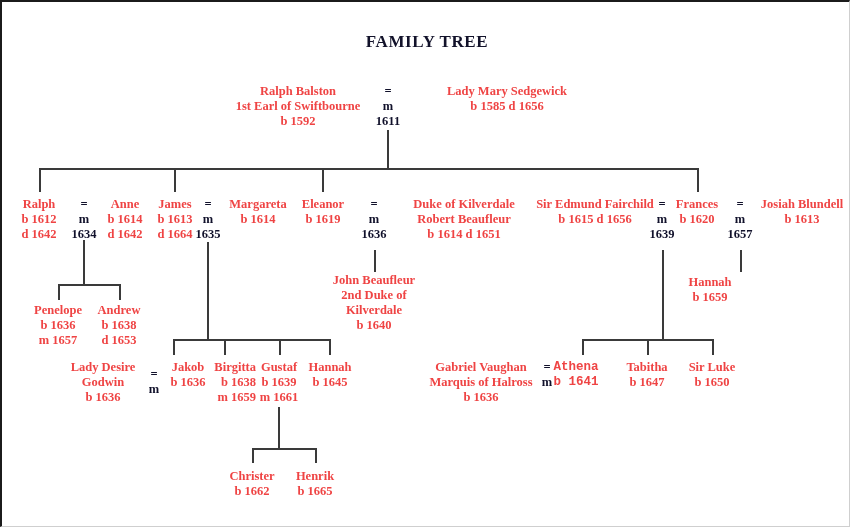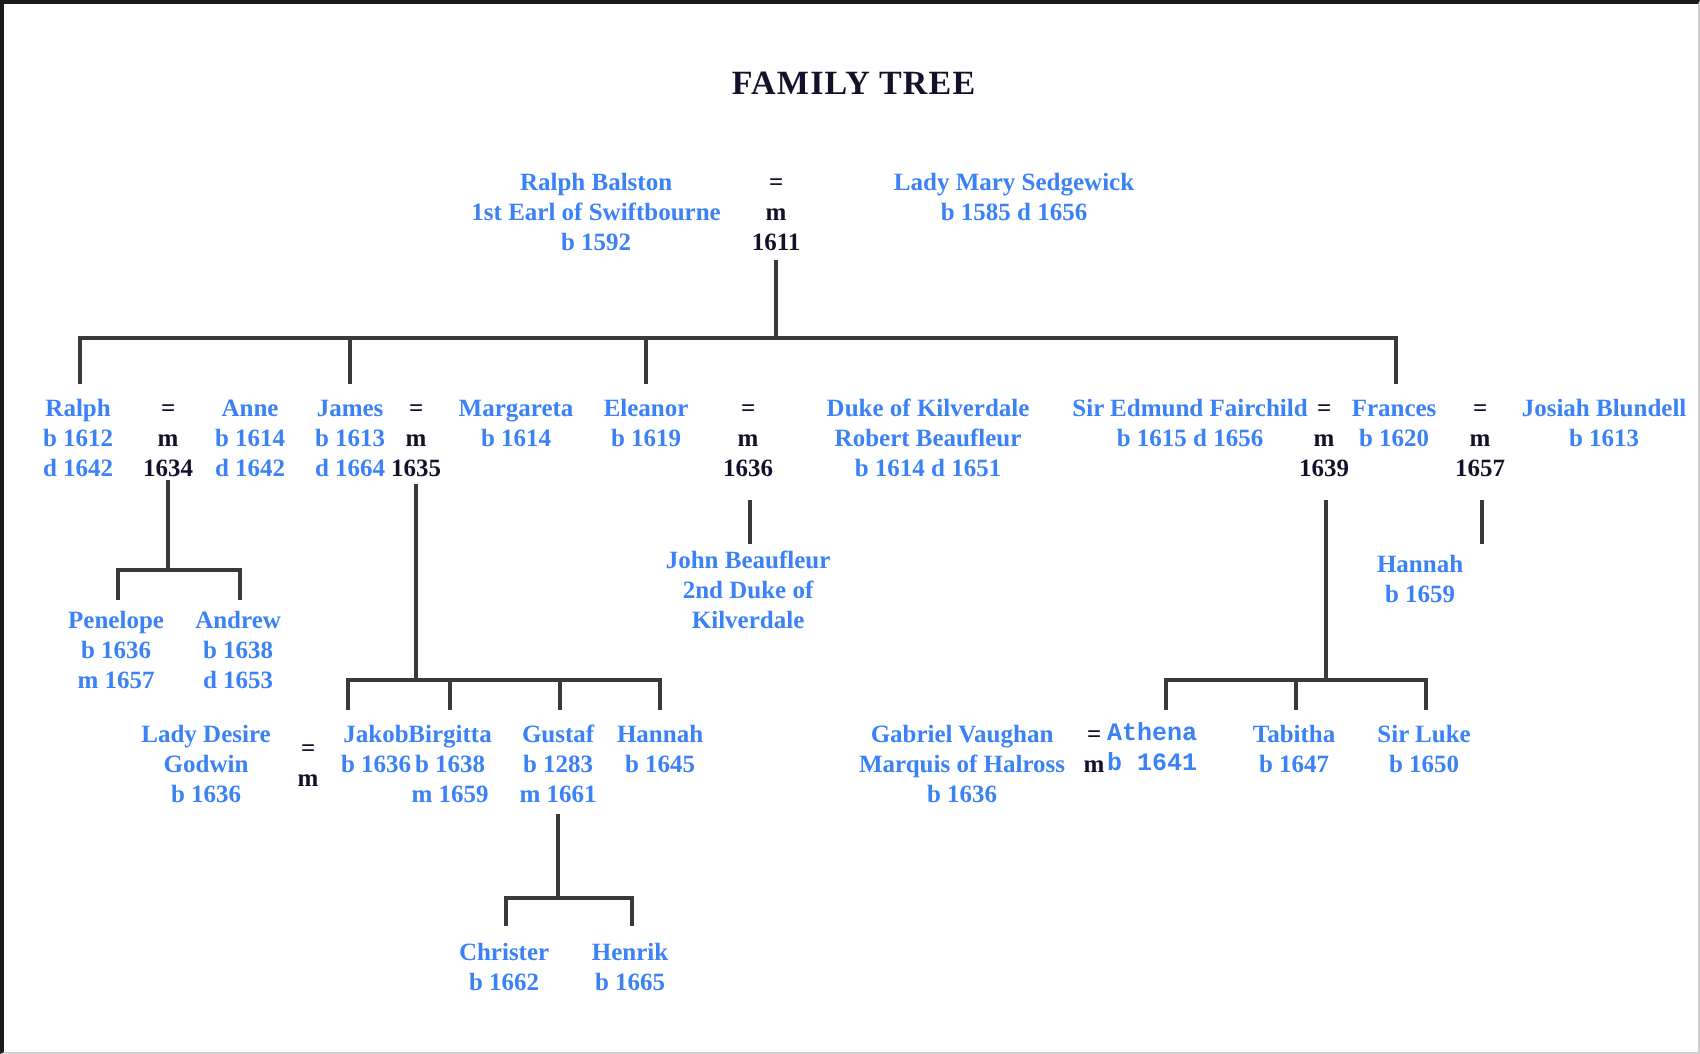--- a/index.html
+++ b/index.html
@@ -9,21 +9,21 @@
     border-top:2px solid #1b1b1b;border-left:2px solid #1b1b1b;
     border-right:1px solid #cfcfcf;border-bottom:1px solid #cfcfcf;
     box-sizing:border-box;overflow:hidden;
   }
   #title{
     position:absolute;left:0;top:30px;width:850px;text-align:center;
     font-size:17px;font-weight:bold;color:#12122a;letter-spacing:.6px;
   }
   .node{
     position:absolute;text-align:center;font-size:12.5px;font-weight:bold;
-    color:#3b82f6;line-height:15px;white-space:nowrap;
+    color:#ef4444;line-height:15px;white-space:nowrap;
   }
   .node .ln{display:block;}
   .mar{
     position:absolute;text-align:center;font-size:12.5px;font-weight:bold;
     color:#11112b;line-height:15px;white-space:nowrap;
   }
   .mar .eq{display:block;}
   .line{position:absolute;background:#3a3a3a;}
   .vline{width:2px;}
   .hline{height:2px;}
@@ -147,20 +147,21 @@
   </div>
   <div class="node" style="left:752px;top:195px;width:96px;">
     <span class="ln">Josiah Blundell</span>
     <span class="ln">b 1613</span>
   </div>
 
   <div class="node" style="left:312px;top:271px;width:120px;">
     <span class="ln">John Beaufleur</span>
     <span class="ln">2nd Duke of</span>
     <span class="ln">Kilverdale</span>
+    <span class="ln">b 1640</span>
   </div>
   <div class="node" style="left:22px;top:301px;width:68px;">
     <span class="ln">Penelope</span>
     <span class="ln">b 1636</span>
     <span class="ln">m 1657</span>
   </div>
   <div class="node" style="left:86px;top:301px;width:62px;">
     <span class="ln">Andrew</span>
     <span class="ln">b 1638</span>
     <span class="ln">d 1653</span>
@@ -176,28 +177,28 @@
     <span class="ln">b 1636</span>
   </div>
   <div class="mar" style="left:142px;top:365px;width:20px;">
     <span class="eq">=</span>
     <span class="eq">m</span>
   </div>
   <div class="node" style="left:160px;top:358px;width:52px;">
     <span class="ln">Jakob</span>
     <span class="ln">b 1636</span>
   </div>
-  <div class="node" style="left:192px;top:358px;width:62px;">
+  <div class="node" style="left:192px;top:358px;width:62px;text-align:right;">
     <span class="ln">Birgitta</span>
     <span class="ln">b 1638</span>
     <span class="ln">m 1659</span>
   </div>
   <div class="node" style="left:248px;top:358px;width:58px;">
     <span class="ln">Gustaf</span>
-    <span class="ln">b 1283</span>
+    <span class="ln">b 1639</span>
     <span class="ln">m 1661</span>
   </div>
   <div class="node" style="left:298px;top:358px;width:60px;">
     <span class="ln">Hannah</span>
     <span class="ln">b 1645</span>
   </div>
 
   <div class="node" style="left:408px;top:358px;width:142px;">
     <span class="ln">Gabriel Vaughan</span>
     <span class="ln">Marquis of Halross</span>

